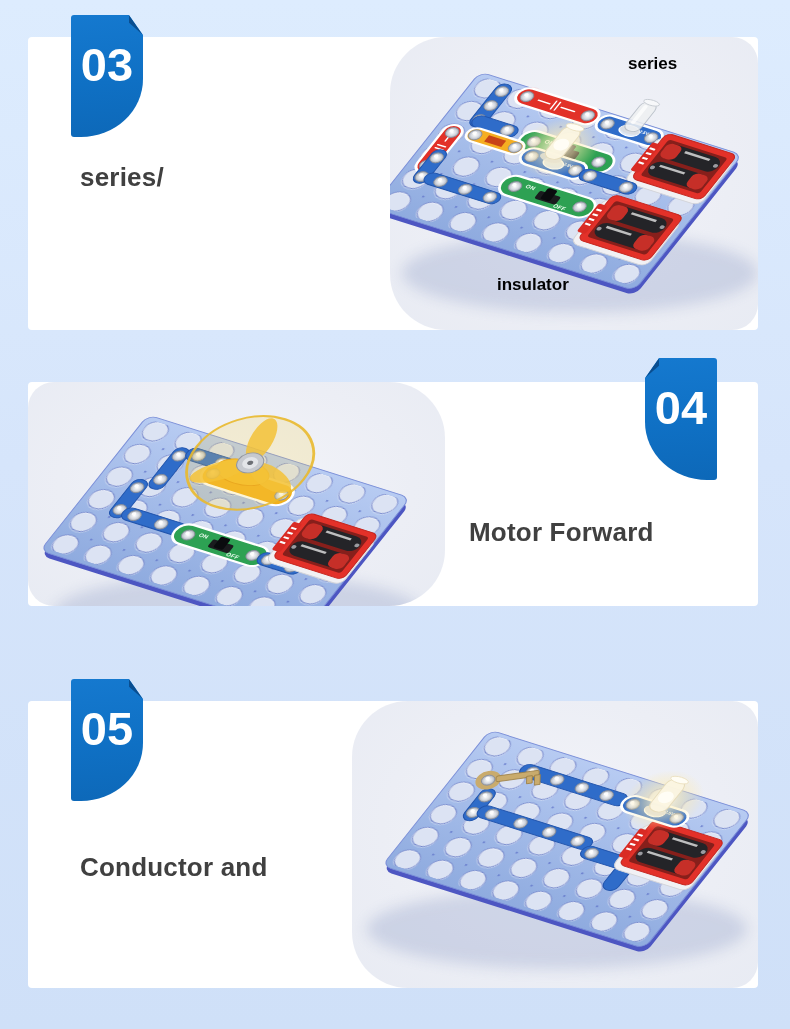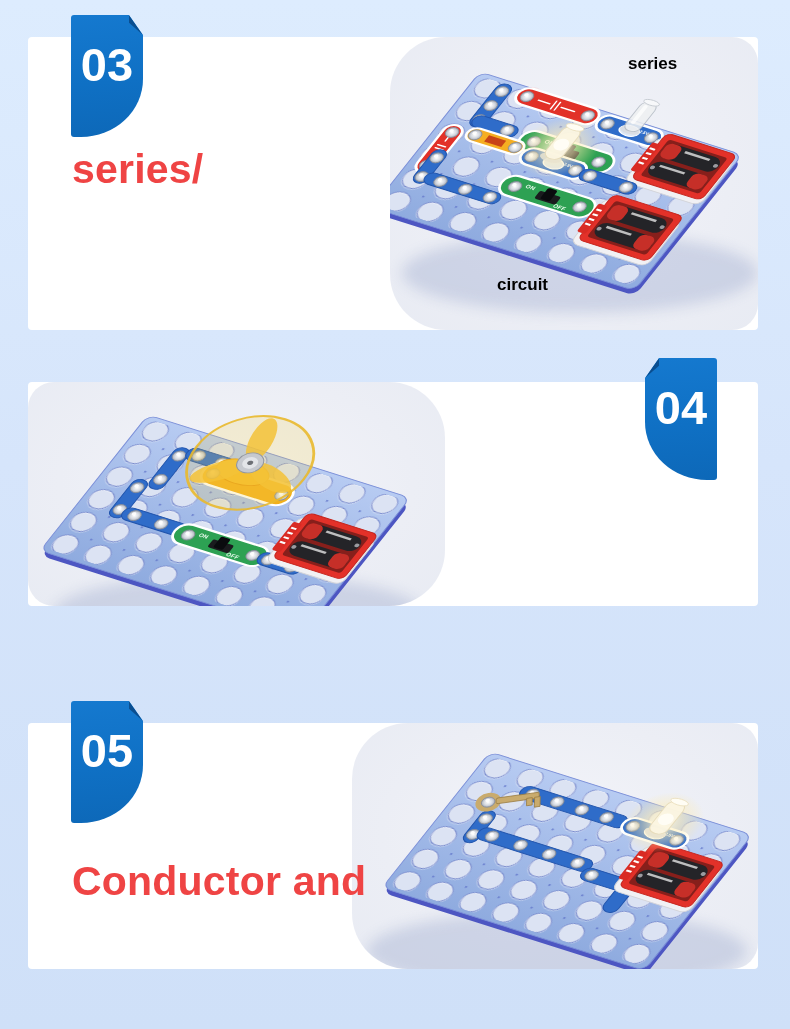--- a/index.html
+++ b/index.html
@@ -7,21 +7,21 @@
     width:790px;height:1029px;overflow:hidden;position:relative;
     font-family:"Liberation Sans",sans-serif;
     background:linear-gradient(180deg,#ddecfe 0%,#d6e5fb 45%,#cfe0f8 100%);
   }
   .panel{
     position:absolute;left:28px;width:730px;background:#ffffff;
     border-radius:4px;
   }
   .p1{top:37px;height:293px;}
   .p2{top:382px;height:224px;}
-  .p3{top:723px;height:246px;}
+  .p3{top:701px;height:287px;}
 
   .photo{
     position:absolute;top:0;bottom:0;overflow:hidden;
     background:radial-gradient(ellipse at 50% 45%,#f3f4f9 0%,#eceef5 60%,#e8ebf3 100%);
   }
   .photo-r{right:0;border-radius:56px 26px 26px 56px;}
   .photo-l{left:0;border-radius:26px 56px 56px 26px;}
   .ph1{width:368px;}
   .ph2{width:417px;}
   .ph3{width:406px;}
@@ -46,22 +46,22 @@
     right:41px;top:-24px;
     border-radius:0 3px 3px 62px / 0 3px 3px 58px;
     clip-path:polygon(14px 0,72px 0,72px 100%,0 100%,0 20px);
   }
   .badge-r::before{
     content:"";position:absolute;top:0;left:0;width:14px;height:26px;
     background:#0a4e90;clip-path:polygon(100% 0,0 77%,100% 30%);
   }
 
   .title{
-    position:absolute;margin:0;color:#ef4444;font-weight:700;
-    font-size:41px;line-height:45px;letter-spacing:.2px;z-index:4;
+    position:absolute;margin:8px;color:#404040;font-weight:700;
+    font-size:26px;line-height:45px;letter-spacing:.2px;z-index:4;
   }
   .t1{left:44px;top:110px;}
   .t2{left:433px;top:120px;}
   .t3{left:44px;top:136px;}
 
   .plabel{position:absolute;font-weight:700;font-size:17px;color:#000;z-index:5;}
   .lab-series{left:238px;top:17px;}
   .lab-parallel{left:107px;top:238px;}
 
   .barB{fill:#2f6cc9;stroke:#2154ac;stroke-width:1;}
@@ -243,28 +243,31 @@
             <use href="#rivet" x="21" y="126"></use>
           <rect class="barB" x="24" y="118" width="78" height="14" rx="7"></rect>
           <use href="#rivet" x="40" y="125"></use>
             <use href="#rivet" x="66" y="125"></use>
             <use href="#rivet" x="92" y="125"></use>
           <use href="#lampLit" x="117" y="64"></use>
         </g>
       </g>
     </svg>
     <div class="plabel lab-series">series</div>
-    <div class="plabel lab-parallel">circuit</div>
+    <div class="plabel lab-parallel">insulator</div>
   </div>
 </section>
 
 <section class="panel p2">
   <div class="badge badge-r">
     <span>04</span>
   </div>
+  <h2 class="title t2">
+    <span>Motor Forward</span>
+  </h2>
   <div class="photo photo-l ph2">
     <svg width="417" height="288" viewBox="0 0 417 288">
       <ellipse cx="210" cy="232" rx="185" ry="40" fill="#8d9cc6" opacity=".32" filter="url(#blur7)"></ellipse>
       <g transform="matrix(.95 .30 -.62 .78 120 33)">
         <use href="#pegboard"></use>
         <g>
           <rect class="barB" x="46" y="22" width="15" height="52" rx="7"></rect>
           <use href="#rivet" x="53.5" y="32"></use>
             <use href="#rivet" x="53.5" y="62"></use>
           <rect class="barB" x="58" y="18" width="46" height="15" rx="7"></rect>

